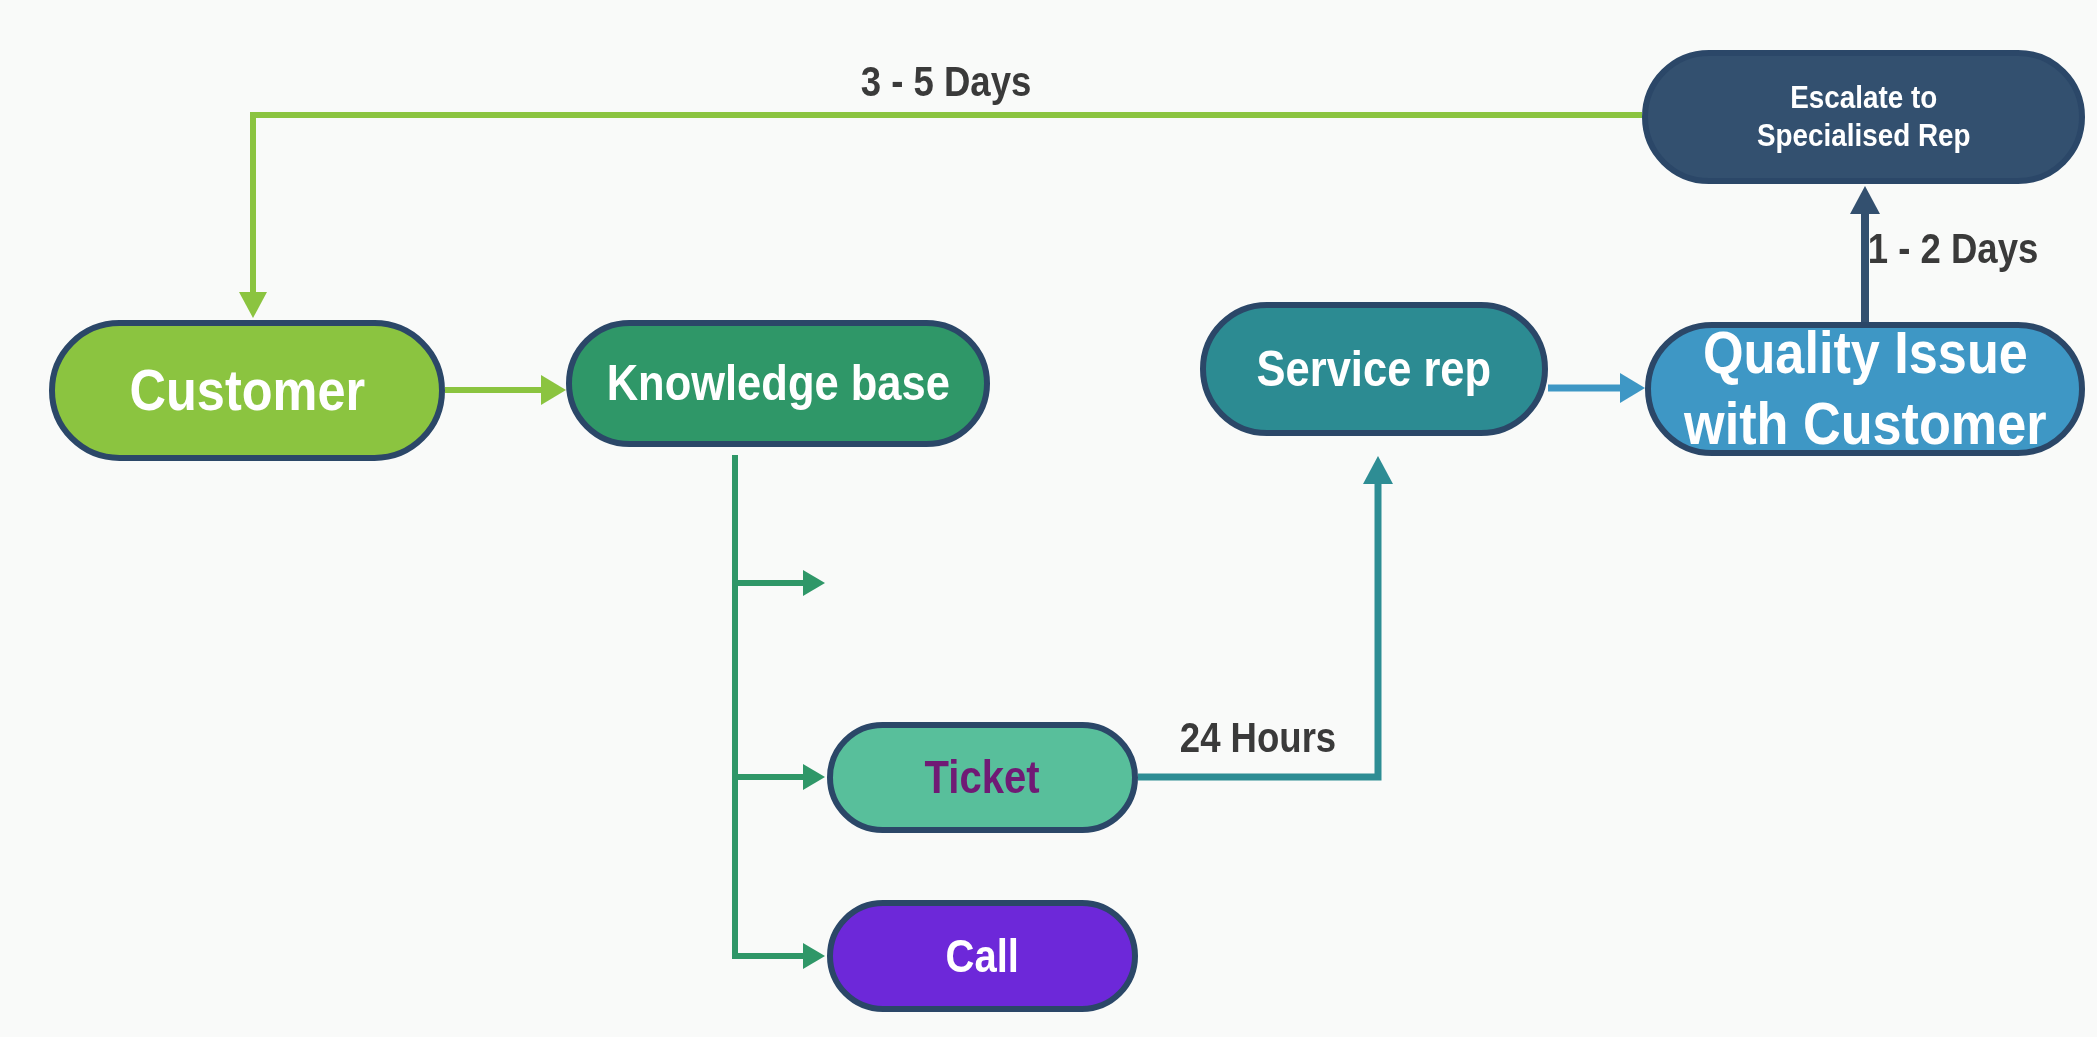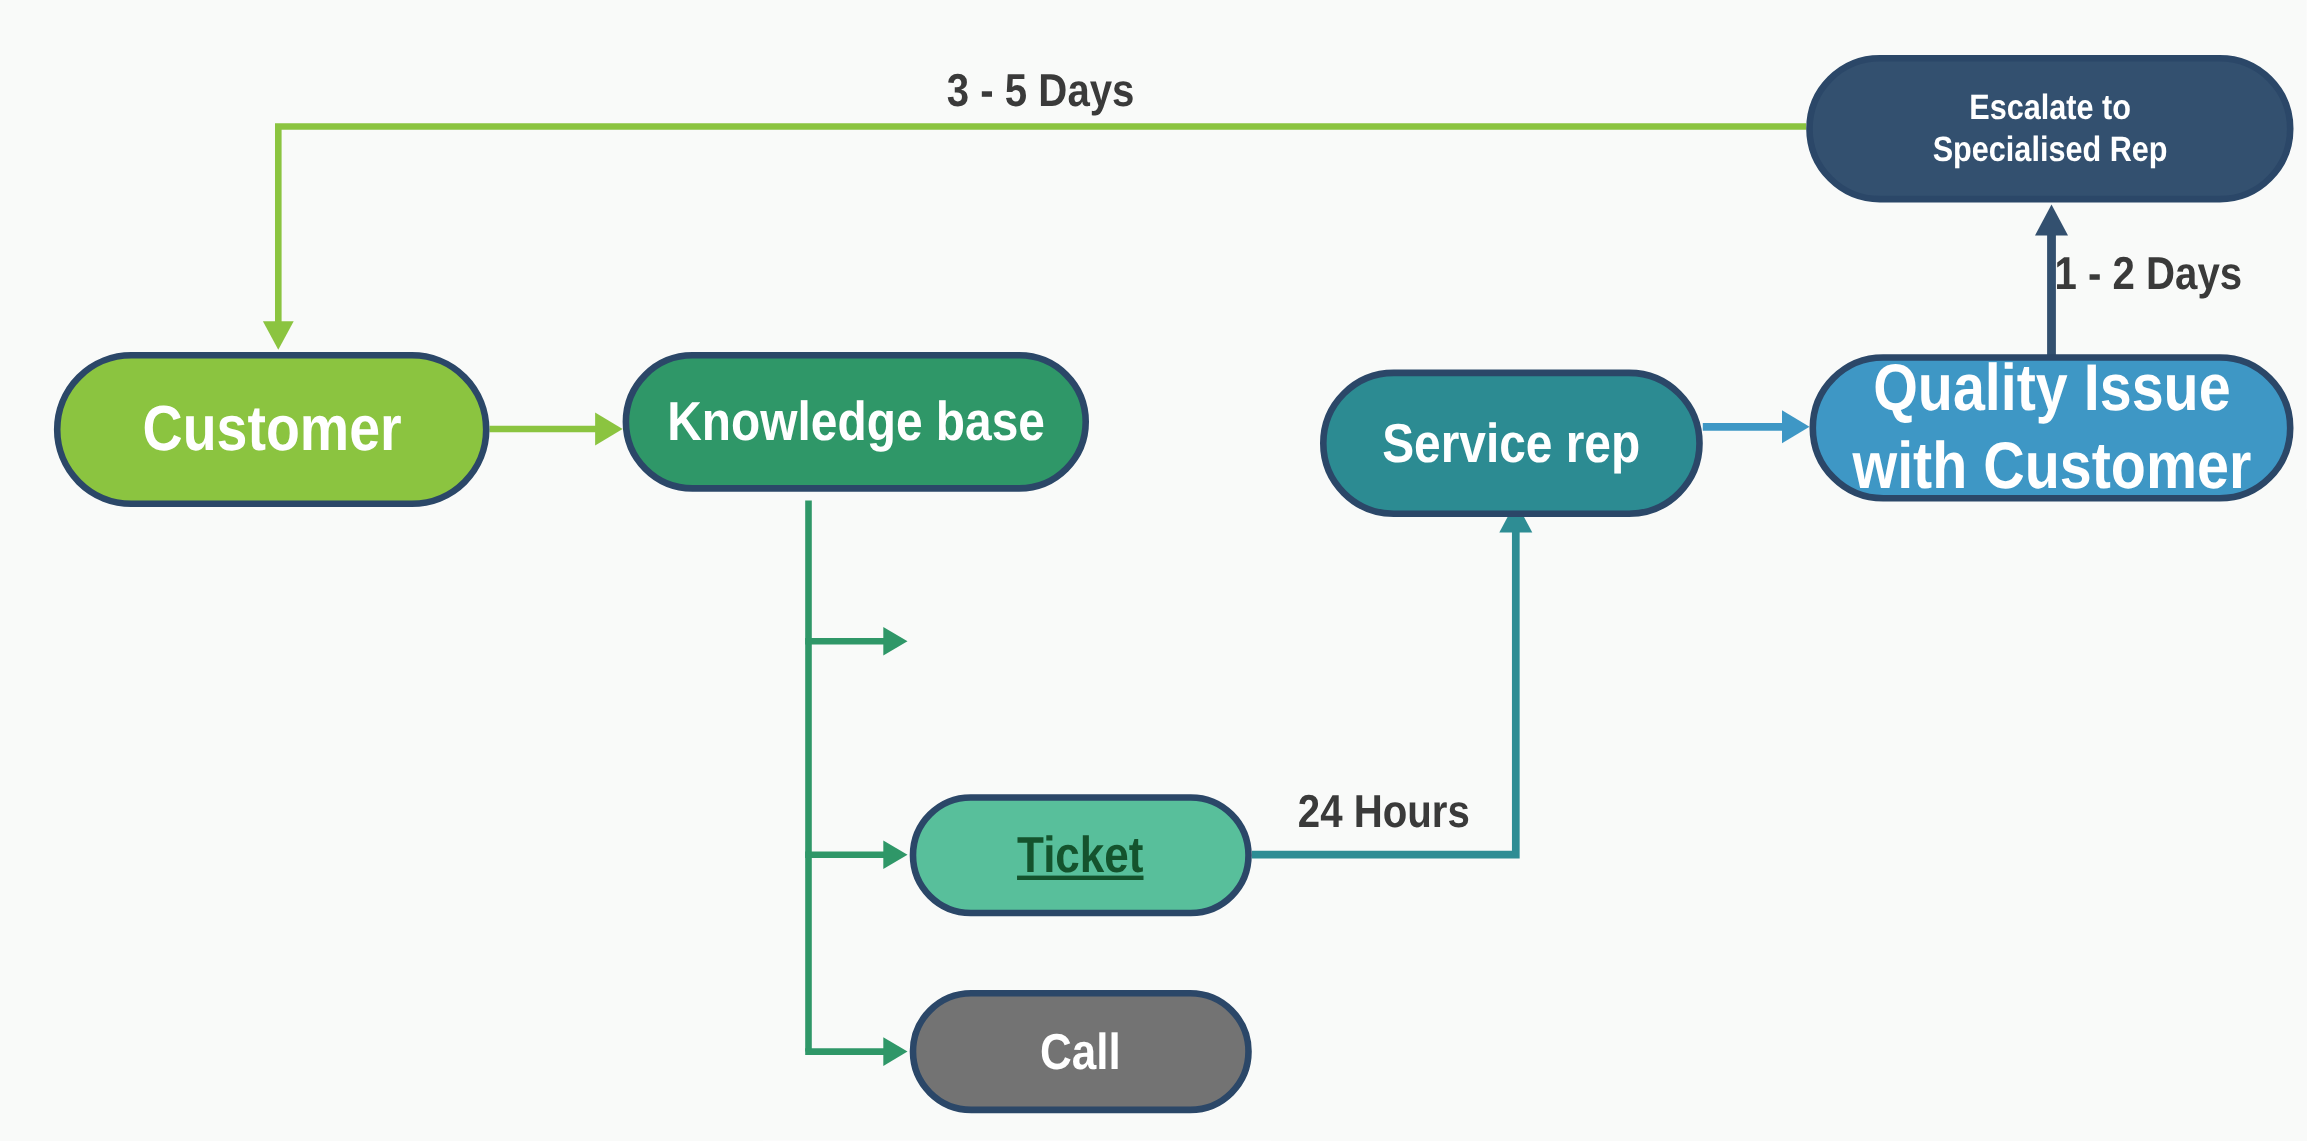--- a/index.html
+++ b/index.html
@@ -74,29 +74,29 @@
 
   <div class="node" style="left: 49px; top: 320px; width: 396px; height: 141px; border-radius: 71px; font-size: 58px; background-color: rgb(139, 196, 64); border-color: rgb(43, 71, 104); color: rgb(255, 255, 255);">
     <span class="lbl">Customer</span>
   </div>
 
   <div class="node" style="left: 566px; top: 320px; width: 424px; height: 127px; border-radius: 71px; font-size: 50px; background-color: rgb(47, 151, 104); border-color: rgb(43, 71, 104); color: rgb(255, 255, 255);">
     <span class="lbl">Knowledge base</span>
   </div>
 
 
-  <div class="node" style="left: 827px; top: 722px; width: 311px; height: 111px; border-radius: 56px; font-size: 46px; background-color: rgb(88, 191, 155); border-color: rgb(43, 71, 104); color: #14532d; text-decoration: underline;">
+  <div class="node" style="left: 827px; top: 722px; width: 311px; height: 111px; border-radius: 56px; font-size: 46px; background-color: rgb(88, 191, 155); border-color: rgb(43, 71, 104); color: #701a75;">
     <span class="lbl">Ticket</span>
   </div>
 
-  <div class="node" style="left: 827px; top: 900px; width: 311px; height: 112px; border-radius: 56px; font-size: 46px; background-color: #737373; border-color: rgb(43, 71, 104); color: rgb(255, 255, 255);">
+  <div class="node" style="left: 827px; top: 900px; width: 311px; height: 112px; border-radius: 56px; font-size: 46px; background-color: #6d28d9; border-color: rgb(43, 71, 104); color: rgb(255, 255, 255);">
     <span class="lbl">Call</span>
   </div>
 
-  <div class="node" style="left: 1200px; top: 336px; width: 348px; height: 134px; border-radius: 67px; font-size: 50px; background-color: rgb(44, 139, 146); border-color: rgb(43, 71, 104); color: rgb(255, 255, 255);">
+  <div class="node" style="left: 1200px; top: 302px; width: 348px; height: 134px; border-radius: 67px; font-size: 50px; background-color: rgb(44, 139, 146); border-color: rgb(43, 71, 104); color: rgb(255, 255, 255);">
     <span class="lbl">Service rep</span>
   </div>
 
   <div class="node" style="left: 1645px; top: 322px; width: 440px; height: 134px; border-radius: 67px; font-size: 60px; background-color: rgb(62, 151, 197); border-color: rgb(43, 71, 104); color: rgb(255, 255, 255);">
     <span class="lbl">
       <div>Quality Issue</div>
       <div>with Customer</div>
     </span>
   </div>
 

